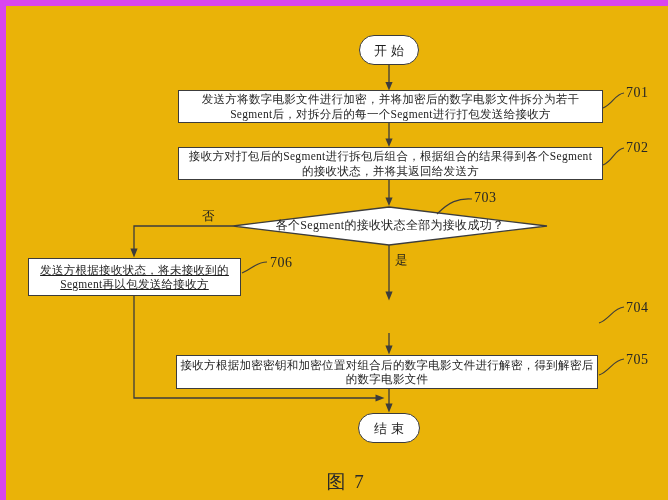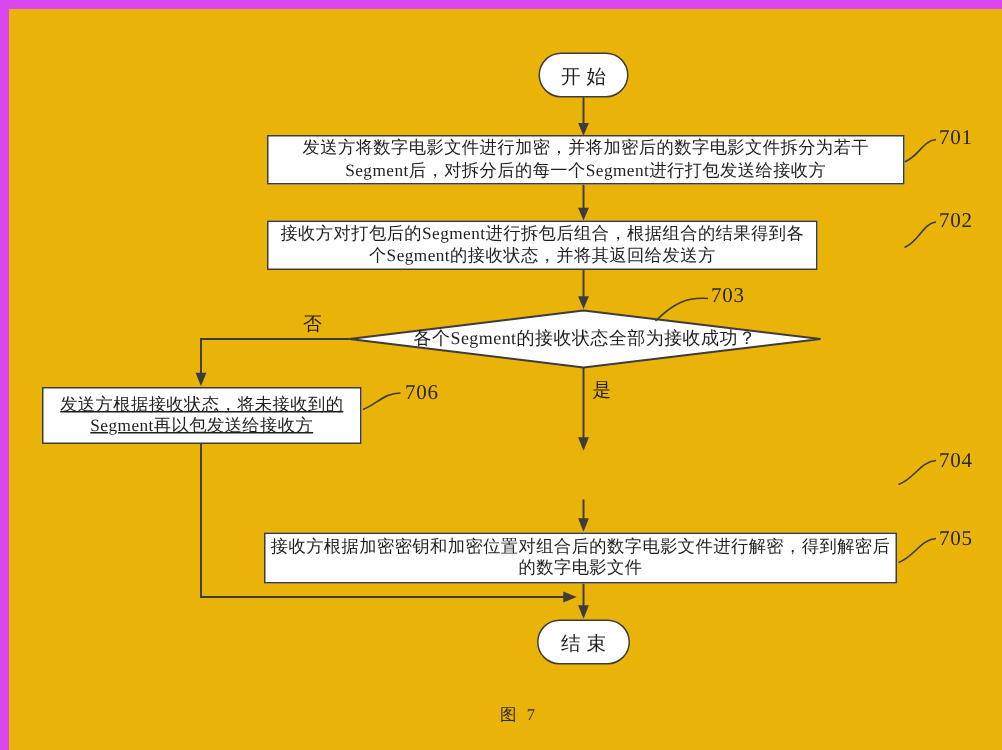--- a/index.html
+++ b/index.html
@@ -48,21 +48,21 @@
   }
   .ref{
     position:absolute;
     font-size:14px;color:#262626;
     font-family:"Liberation Serif","DejaVu Serif",serif;
     letter-spacing:0.5px;
   }
   .caption{
     position:absolute;left:300px;top:463px;width:80px;
     text-align:center;
-    font-size:11px;color:#2a2a2a;letter-spacing:2px;
+    font-size:19px;color:#2a2a2a;letter-spacing:2px;
   }
   .px11{font-size:11.5px;line-height:14.5px;text-align:center;}
 </style>
 </head>
 <body>
 
 <div class="stage">
 
   <svg class="svg-layer" width="668" height="500" viewBox="0 0 668 500">
     <g stroke="#3c3c3c" stroke-width="1.3" fill="none">
@@ -124,21 +124,21 @@
 
   <div class="node terminal" style="left:353px;top:29px;width:60px;height:30px;">
     <span>开始</span>
   </div>
 
   <div class="node px11" style="left:172px;top:84px;width:425px;height:33px;padding:1px 6px;">
     <span>发送方将数字电影文件进行加密，并将加密后的数字电影文件拆分为若干Segment后，对拆分后的每一个Segment进行打包发送给接收方</span>
   </div>
   <div class="ref" style="left:620px;top:79px;">701</div>
 
-  <div class="node px11" style="left:172px;top:141px;width:367px;height:33px;padding:1px 6px;">
+  <div class="node px11" style="left:172px;top:141px;width:425px;height:33px;padding:1px 6px;">
     <span>接收方对打包后的Segment进行拆包后组合，根据组合的结果得到各个Segment的接收状态，并将其返回给发送方</span>
   </div>
   <div class="ref" style="left:620px;top:134px;">702</div>
 
   <div class="diamond-text" style="left:240px;top:211px;width:288px;height:17px;">各个Segment的接收状态全部为接收成功？</div>
   <div class="ref" style="left:468px;top:184px;">703</div>
 
   <div class="branch-label" style="left:196px;top:202px;">否</div>
   <div class="branch-label" style="left:389px;top:246px;">是</div>
 

